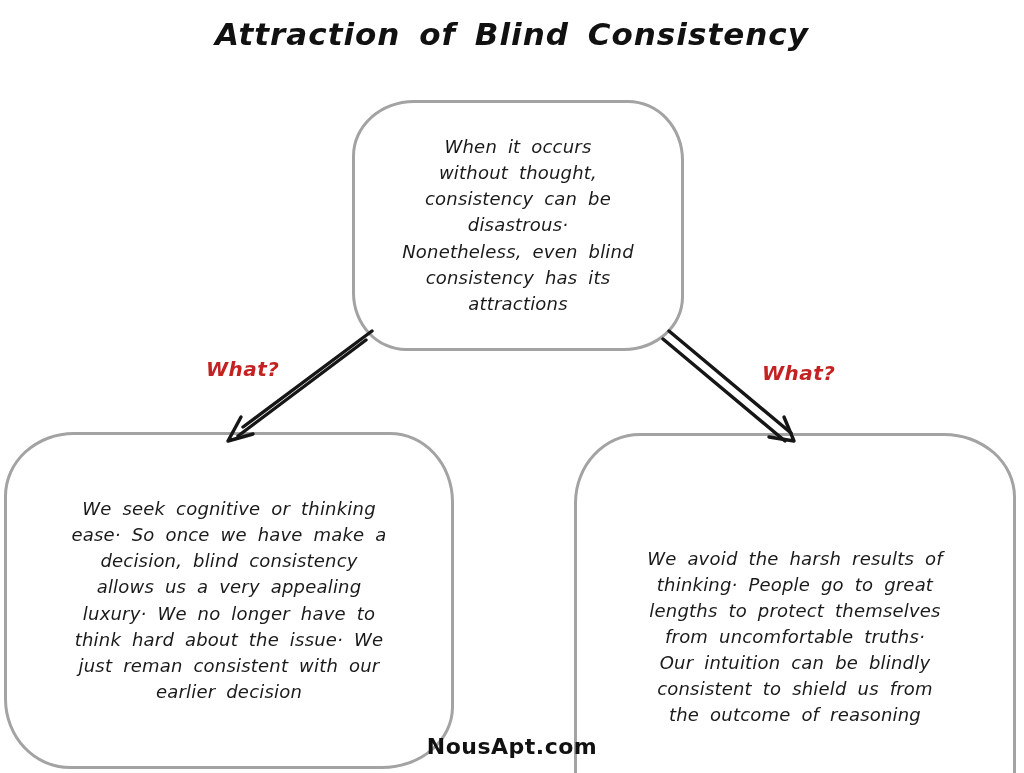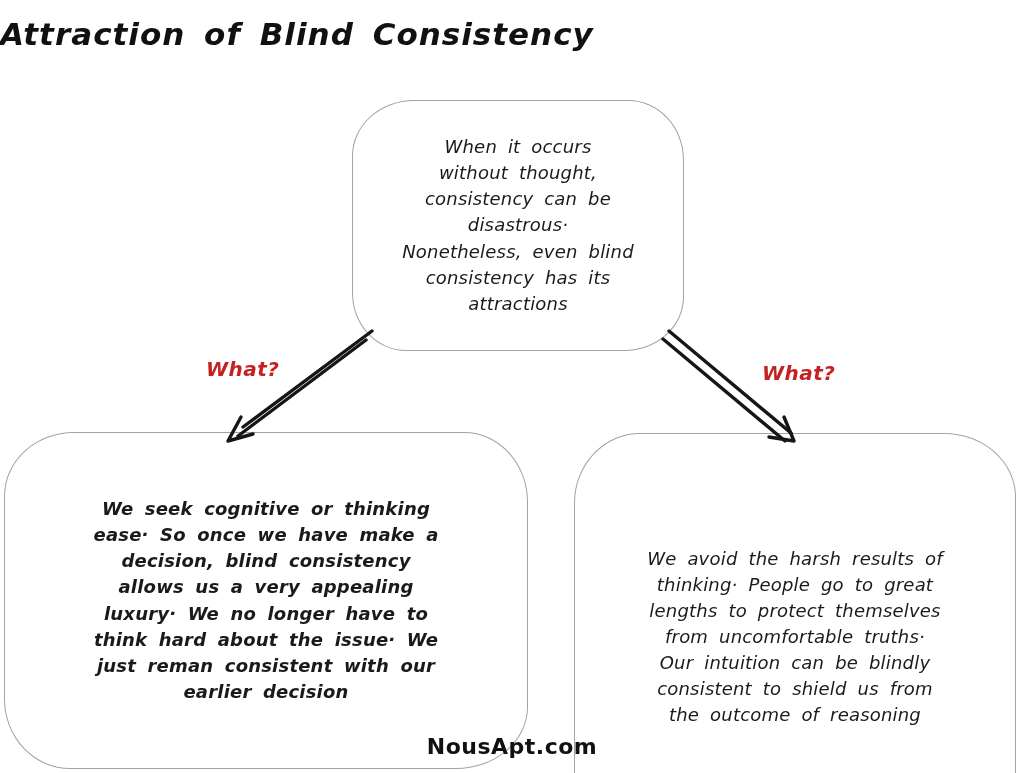--- a/index.html
+++ b/index.html
@@ -16,30 +16,31 @@
     width: 1024px;
     height: 773px;
     background: #ffffff;
     color: #161616;
   }
   .title {
     position: absolute;
     top: 16px;
     left: 0;
     width: 100%;
+    text-align: center;
     font-size: 31px;
     font-weight: bold;
     font-style: italic;
     letter-spacing: 1px;
     word-spacing: 7px;
     color: #111111;
   }
   .node {
     position: absolute;
-    border: 1px solid #a3a3a3;
+    border: 3px solid #a3a3a3;
     background: #ffffff;
     display: flex;
     align-items: center;
     justify-content: center;
     text-align: center;
     box-sizing: border-box;
   }
   .node-text {
     white-space: pre-line;
     font-style: italic;
@@ -50,23 +51,22 @@
     color: #1a1a1a;
     padding: 6px 14px;
   }
   .node-top {
     left: 352px; top: 100px;
     width: 332px; height: 251px;
     border-radius: 62px 56px 60px 54px / 56px 60px 54px 58px;
   }
   .node-left {
     left: 4px; top: 432px;
-    width: 524px; height: 337px;
+    width: 450px; height: 337px;
     border-radius: 70px 64px 72px 66px / 64px 70px 62px 70px;
-    font-weight: bold;
   }
   .node-right {
     left: 574px; top: 433px;
     width: 442px; height: 408px;
     border-radius: 66px 72px 64px 70px / 70px 64px 70px 62px;
   }
   .what-label {
     position: absolute;
     color: #c42222;
     font-weight: bold;

